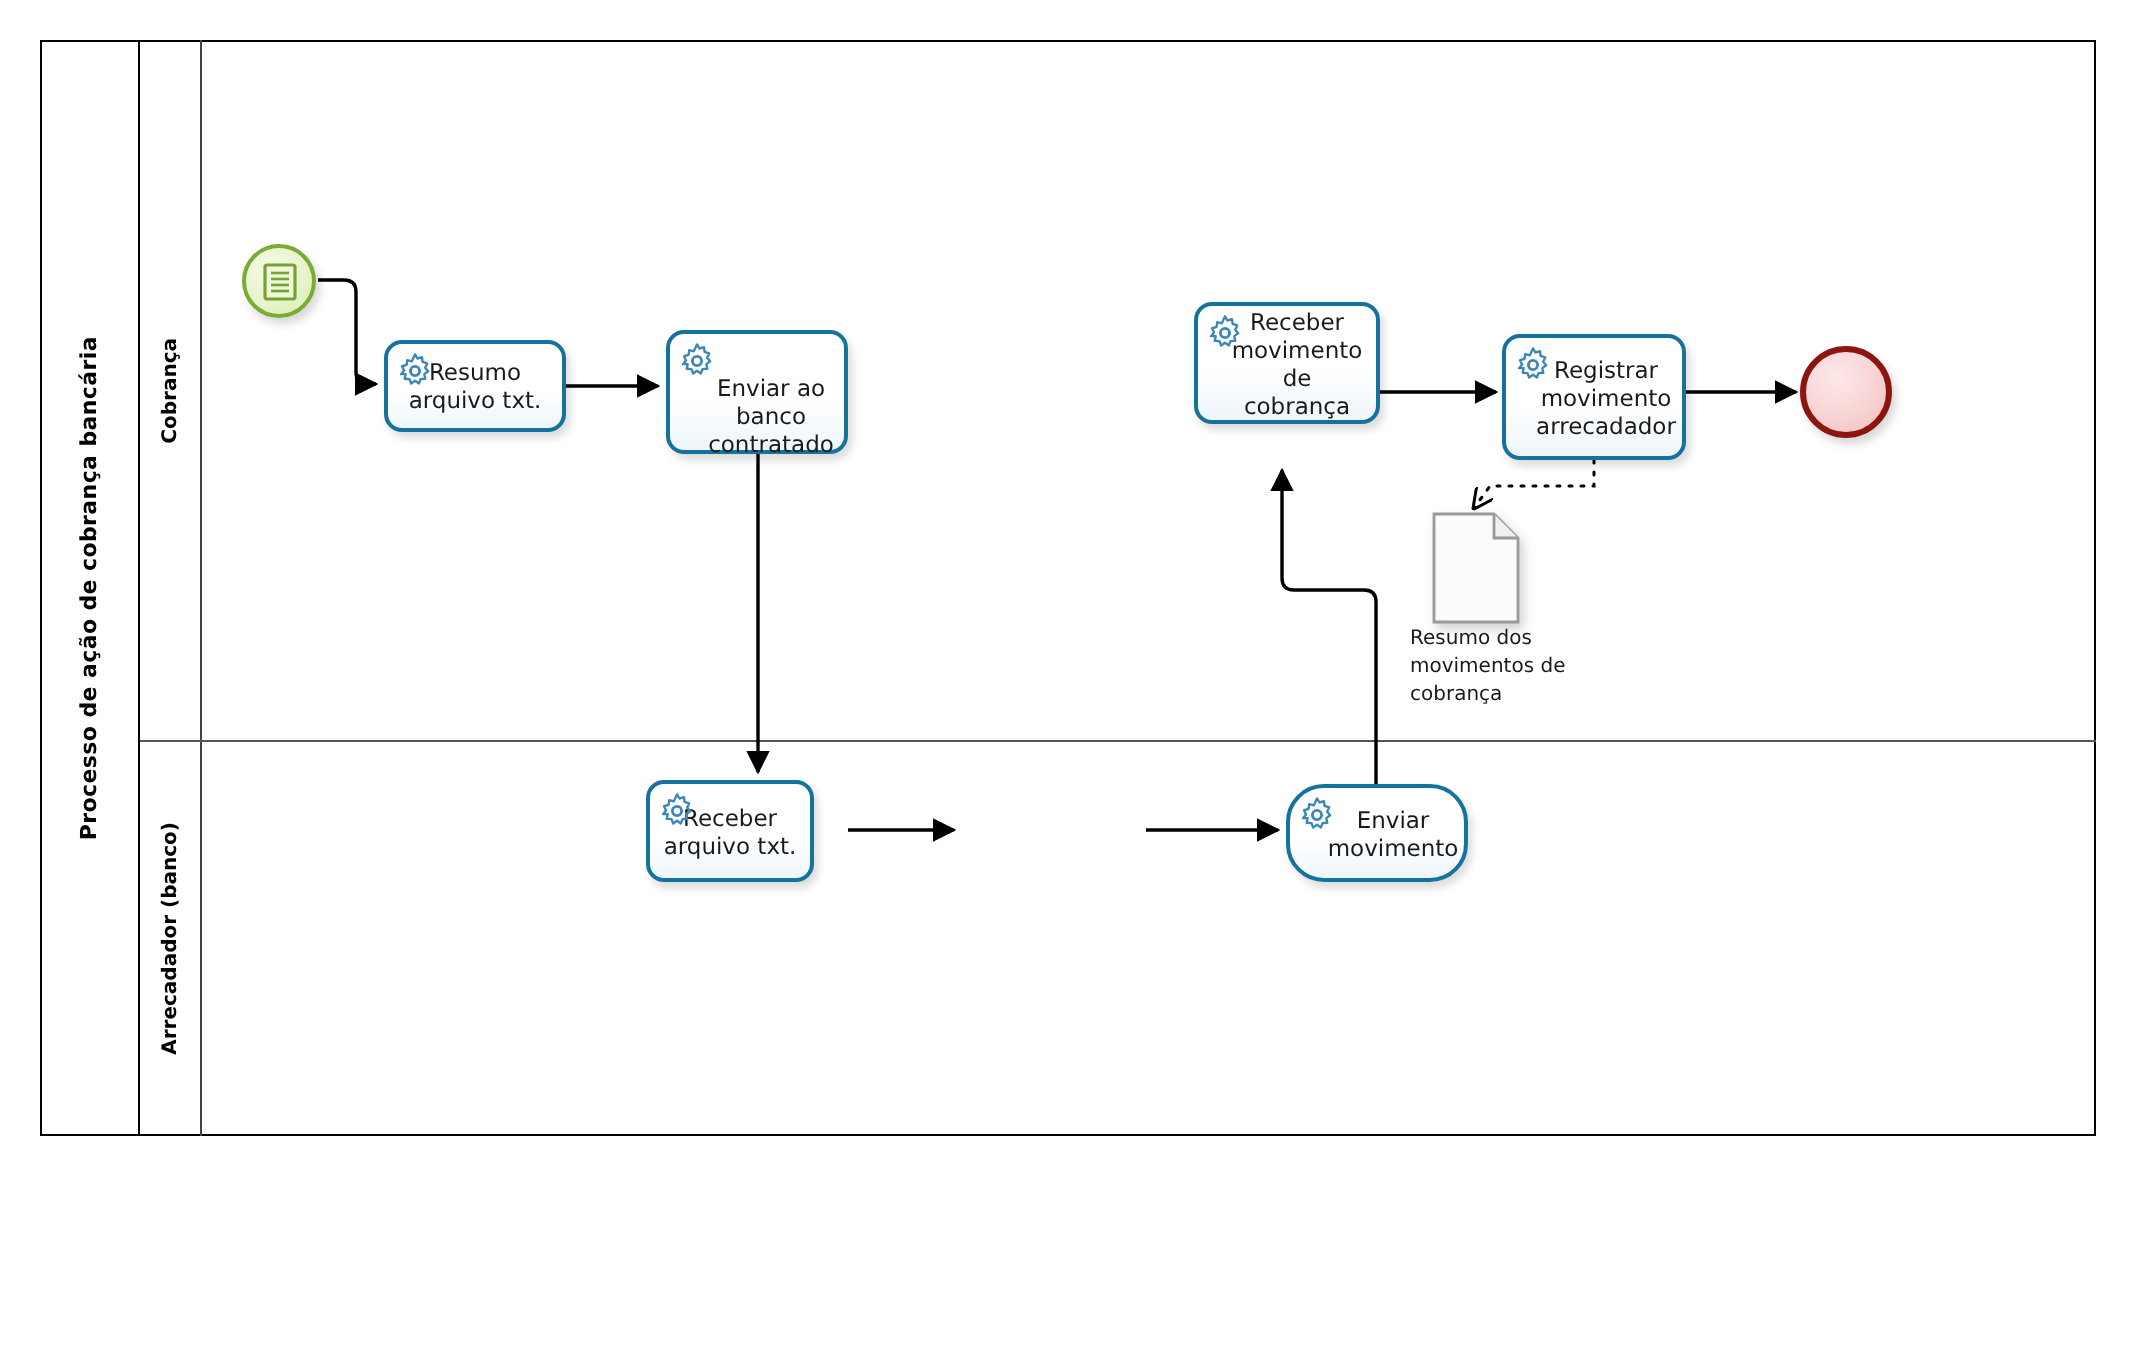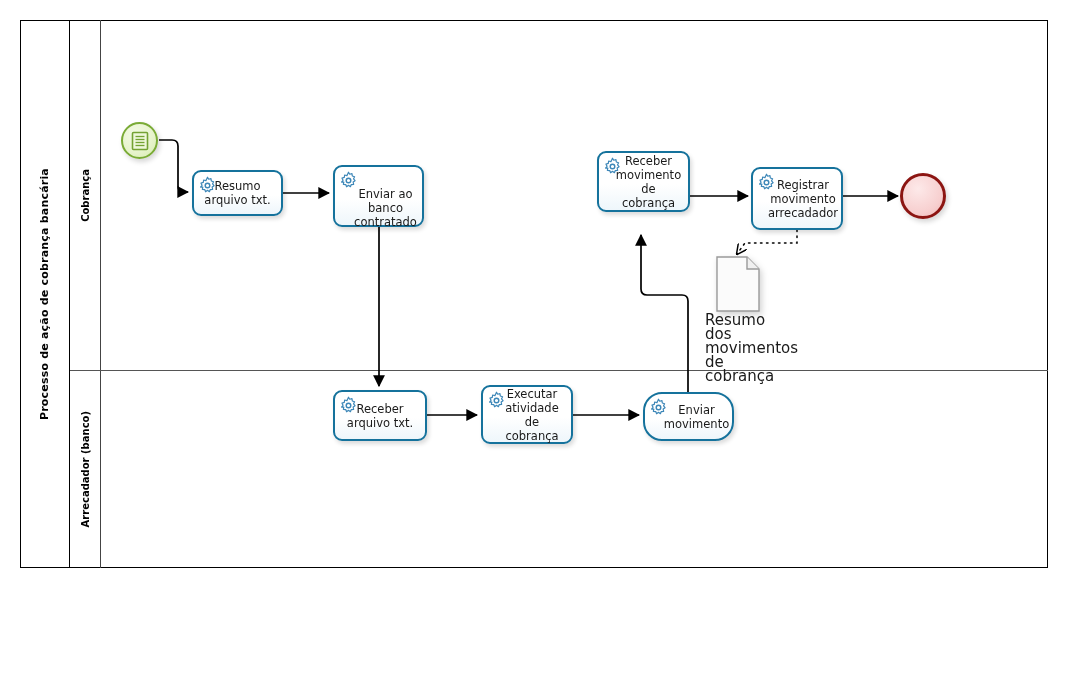--- a/index.html
+++ b/index.html
@@ -147,21 +147,21 @@
 
   
   .data-object {
     position: absolute;
     width: 44px;
     height: 56px;
     filter: drop-shadow(2px 3px 3px rgba(0,0,0,0.18));
   }
   .data-object-label {
     position: absolute;
-    font-size: 15px;
+    font-size: 10px;
     line-height: 14px;
     color: #1a1a1a;
     text-align: left;
     width: 85px;
   }
 
   
   #flows {
     position: absolute;
     left: 0;
@@ -258,35 +258,28 @@
   </div>
 
   <div class="task" style="left:751px; top:167px; width:92px; height:63px;">
     <svg class="gear" viewBox="0 0 24 24">
       <path d="M12 8.2a3.8 3.8 0 1 0 0 7.6 3.8 3.8 0 0 0 0-7.6zm0 1.8a2 2 0 1 1 0 4 2 2 0 0 1 0-4z" fill="#3d87b8"></path>
       <path d="M12 1.5l1.5 2.6 2.9-.8.4 3 2.9.9-1.3 2.7 1.9 2.3-2.4 1.8.6 2.9-3 .2-1.1 2.8-2.4-1.8-2.4 1.8-1.1-2.8-3-.2.6-2.9L3.2 14l1.9-2.3L3.8 9l2.9-.9.4-3 2.9.8z" fill="none" stroke="#3d87b8" stroke-width="1.5" stroke-linejoin="round"></path>
     </svg>
     <div class="label" style="padding-left:12px;">Registrar movimento arrecadador</div>
   </div>
 
-  <div class="task" style="left:333px; top:390px; width:94px; height:51px;">
+  <div class="task" style="left:323px; top:390px; width:84px; height:51px;">
     <svg class="gear" viewBox="0 0 24 24">
       <path d="M12 8.2a3.8 3.8 0 1 0 0 7.6 3.8 3.8 0 0 0 0-7.6zm0 1.8a2 2 0 1 1 0 4 2 2 0 0 1 0-4z" fill="#3d87b8"></path>
       <path d="M12 1.5l1.5 2.6 2.9-.8.4 3 2.9.9-1.3 2.7 1.9 2.3-2.4 1.8.6 2.9-3 .2-1.1 2.8-2.4-1.8-2.4 1.8-1.1-2.8-3-.2.6-2.9L3.2 14l1.9-2.3L3.8 9l2.9-.9.4-3 2.9.8z" fill="none" stroke="#3d87b8" stroke-width="1.5" stroke-linejoin="round"></path>
     </svg>
     <div class="label">Receber arquivo txt.</div>
   </div>
 
-  <div class="task" style="left:481px; top:385px; width:92px; height:59px;">
-    <svg class="gear" viewBox="0 0 24 24">
-      <path d="M12 8.2a3.8 3.8 0 1 0 0 7.6 3.8 3.8 0 0 0 0-7.6zm0 1.8a2 2 0 1 1 0 4 2 2 0 0 1 0-4z" fill="#3d87b8"></path>
-      <path d="M12 1.5l1.5 2.6 2.9-.8.4 3 2.9.9-1.3 2.7 1.9 2.3-2.4 1.8.6 2.9-3 .2-1.1 2.8-2.4-1.8-2.4 1.8-1.1-2.8-3-.2.6-2.9L3.2 14l1.9-2.3L3.8 9l2.9-.9.4-3 2.9.8z" fill="none" stroke="#3d87b8" stroke-width="1.5" stroke-linejoin="round"></path>
-    </svg>
-    <div class="label" style="padding-left:10px;">Executar atividade de cobrança</div>
-  </div>
 
   <div class="task" style="left:643px; top:392px; width:91px; height:49px;border-radius:19px;">
     <svg class="gear" viewBox="0 0 24 24">
       <path d="M12 8.2a3.8 3.8 0 1 0 0 7.6 3.8 3.8 0 0 0 0-7.6zm0 1.8a2 2 0 1 1 0 4 2 2 0 0 1 0-4z" fill="#3d87b8"></path>
       <path d="M12 1.5l1.5 2.6 2.9-.8.4 3 2.9.9-1.3 2.7 1.9 2.3-2.4 1.8.6 2.9-3 .2-1.1 2.8-2.4-1.8-2.4 1.8-1.1-2.8-3-.2.6-2.9L3.2 14l1.9-2.3L3.8 9l2.9-.9.4-3 2.9.8z" fill="none" stroke="#3d87b8" stroke-width="1.5" stroke-linejoin="round"></path>
     </svg>
     <div class="label" style="padding-left:16px;">Enviar movimento</div>
   </div>
 
   <svg class="data-object" style="left:716px; top:256px;" viewBox="0 0 44 56">

